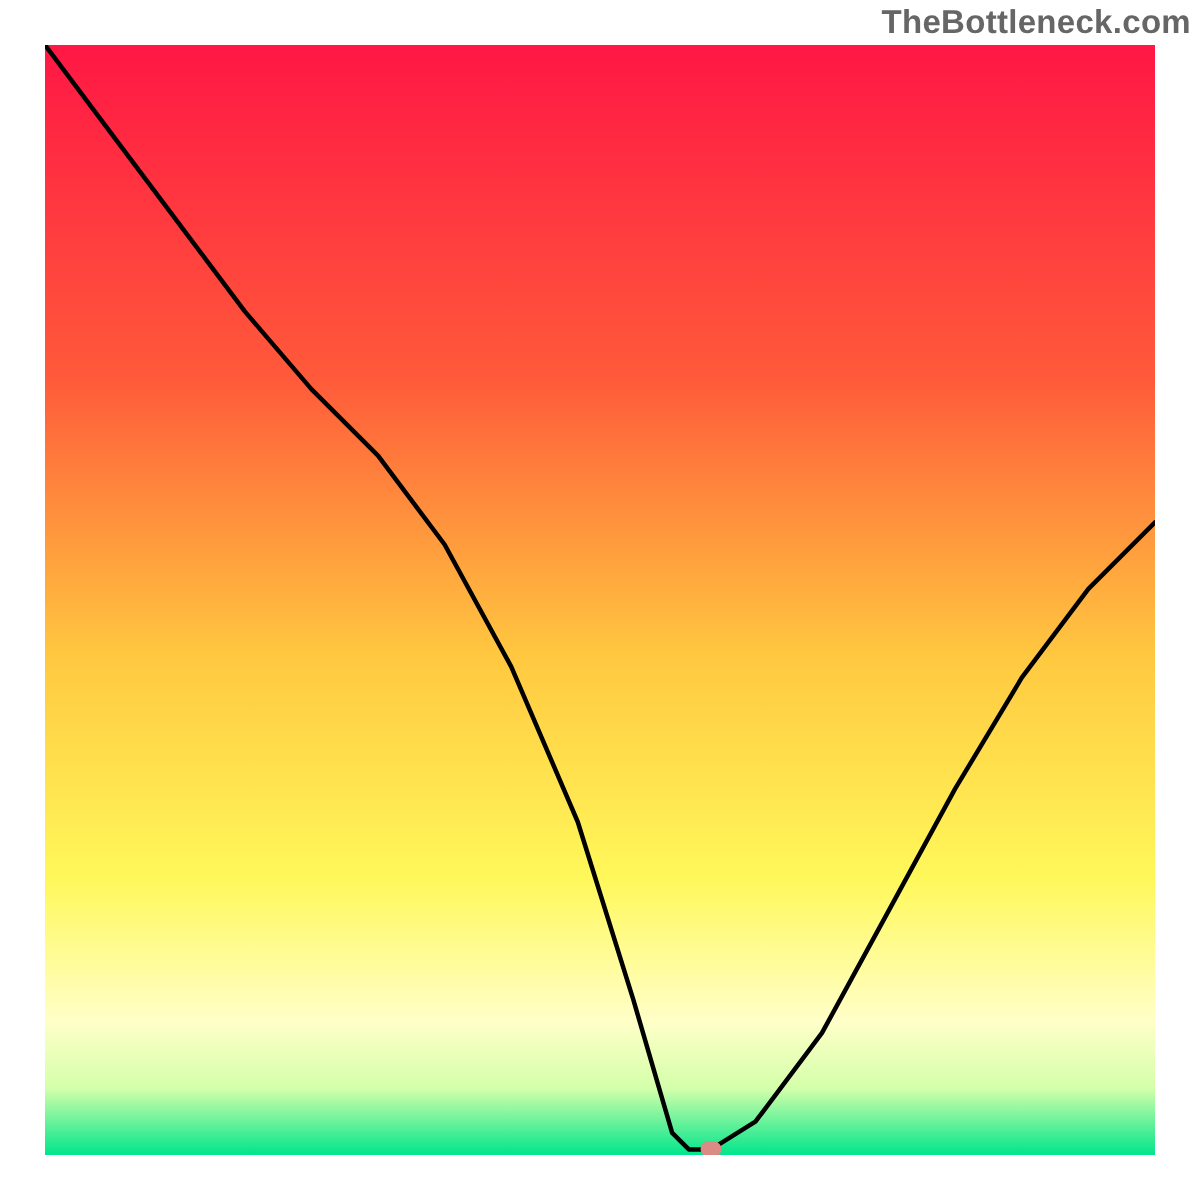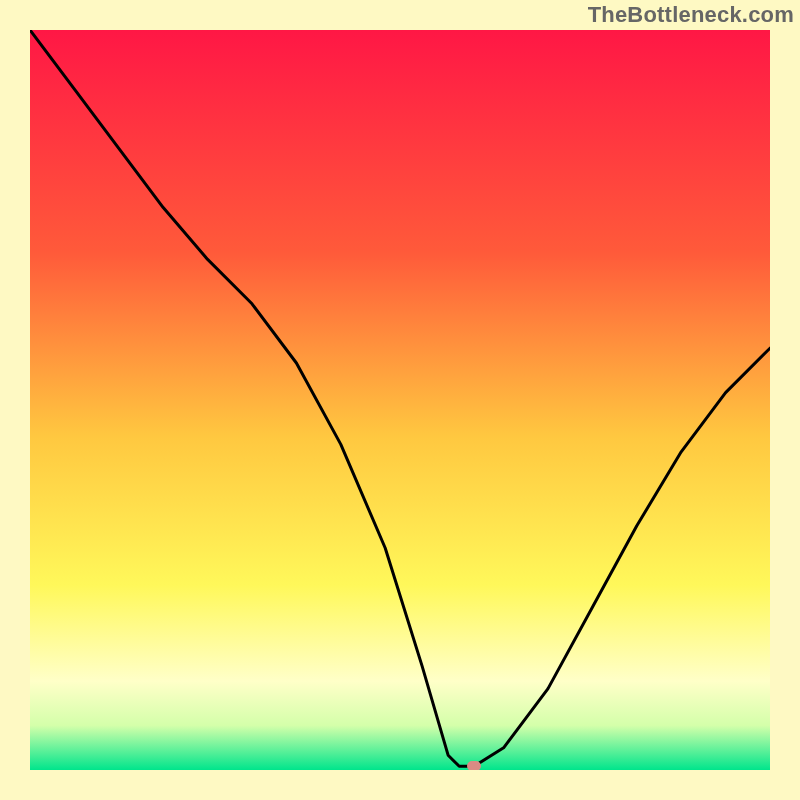--- a/index.html
+++ b/index.html
@@ -8,21 +8,21 @@
     width: 800px;
     height: 800px;
     background: #000;
     overflow: hidden;
     font-family: Arial, Helvetica, sans-serif;
   }
   .frame {
     position: relative;
     width: 800px;
     height: 800px;
-    background: #fef9c3;
+    background: #ffffff;
   }
   .watermark {
     position: absolute;
     top: 2px;
     right: 6px;
     color: #666;
     font-size: 22px;
     font-weight: 600;
     letter-spacing: 0.2px;
     z-index: 20;

